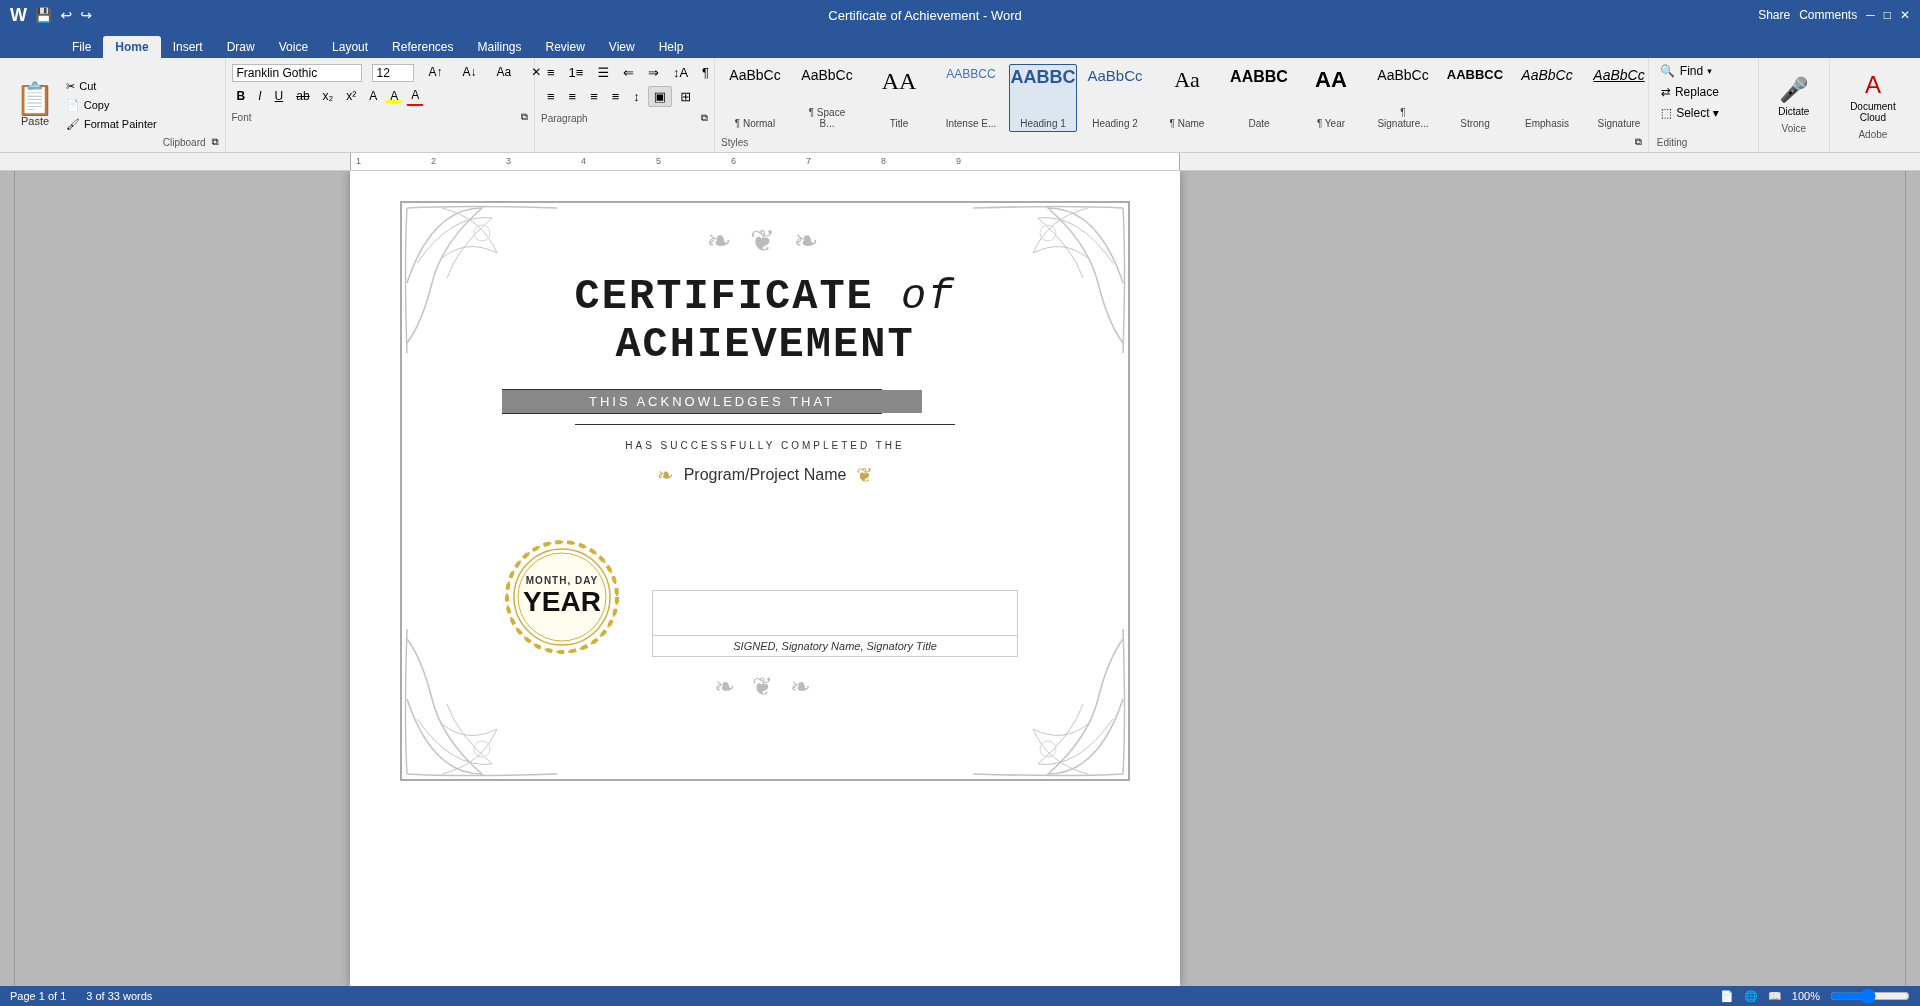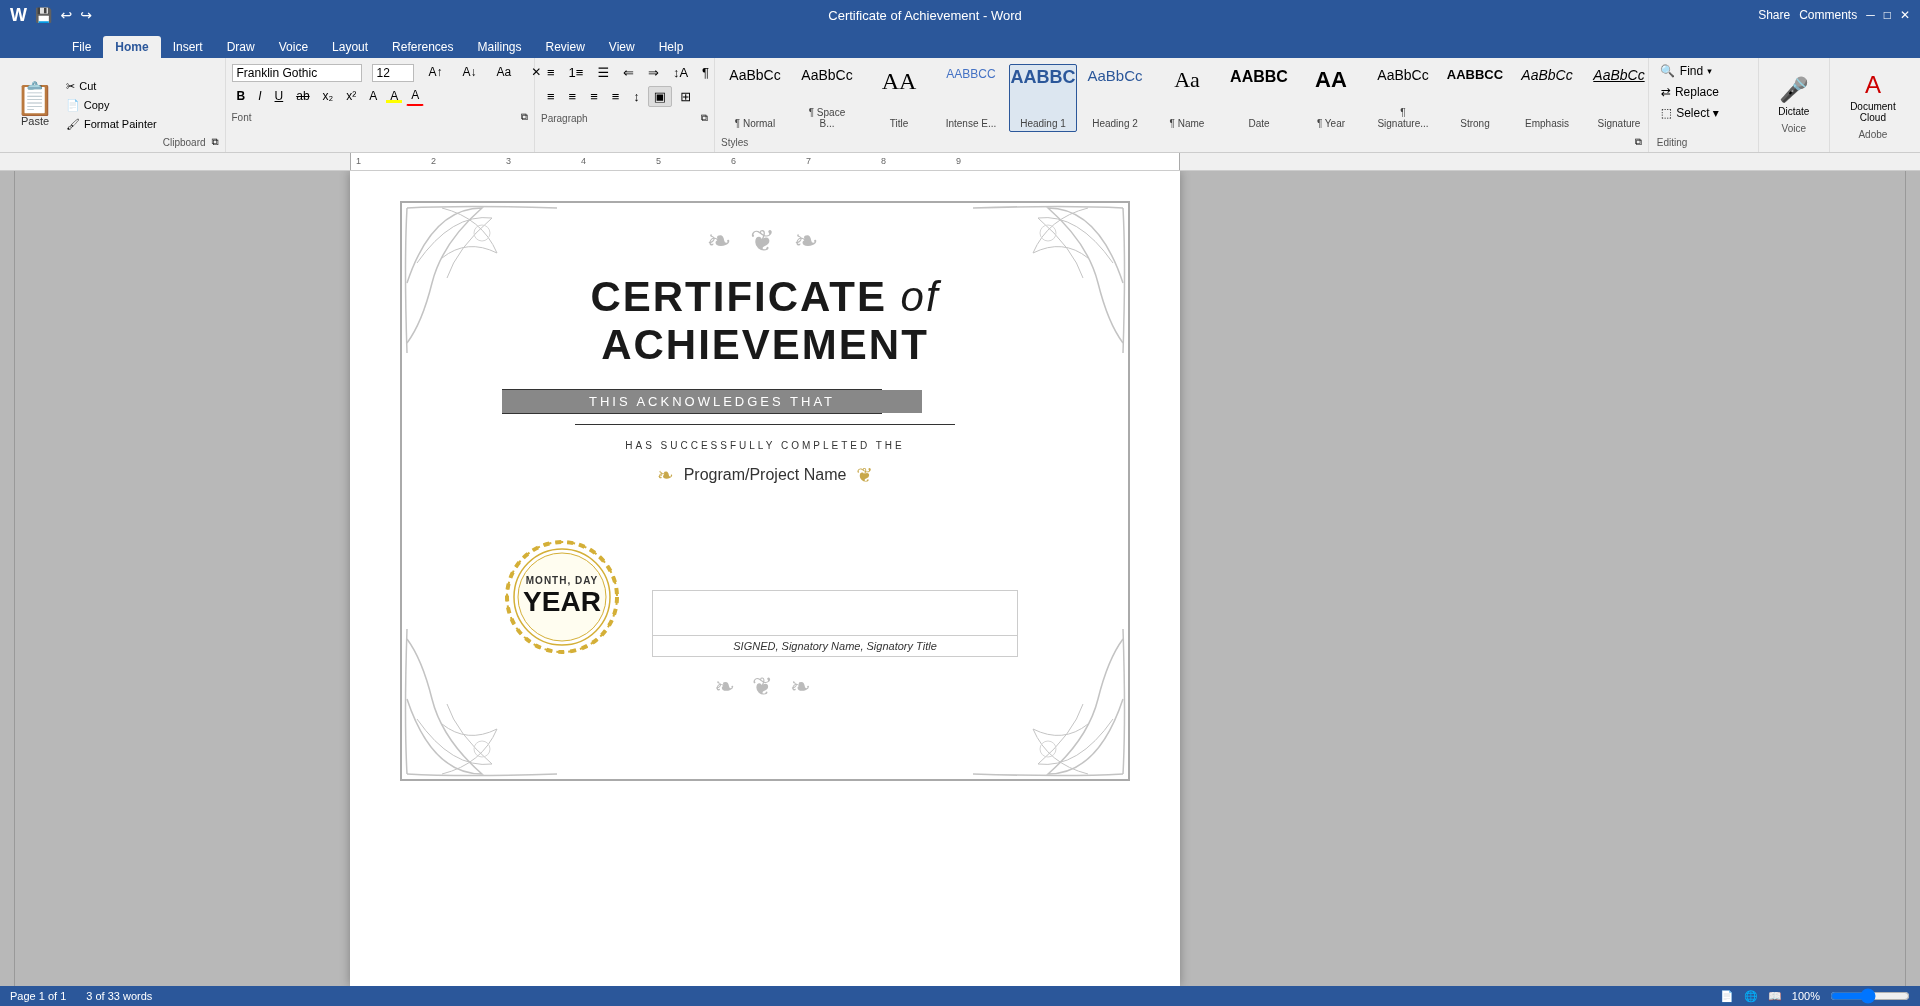--- a/index.html
+++ b/index.html
@@ -267,21 +267,21 @@
       box-shadow: 0 0 10px rgba(0,0,0,0.3);
       position: relative;
       overflow: hidden;
       padding: 30px 50px;
       display: flex;
       flex-direction: column;
       align-items: center;
     }
 
     .cert-title {
-      font-family: Liberation Sans, sans-serif;
+      font-family: Liberation Mono, monospace;
       font-size: 42px;
       font-weight: bold;
       letter-spacing: 2px;
       color: #1a1a1a;
       margin-bottom: 20px;
       text-align: center;
     }
     .cert-title em {
       font-style: italic;
       font-weight: normal;

